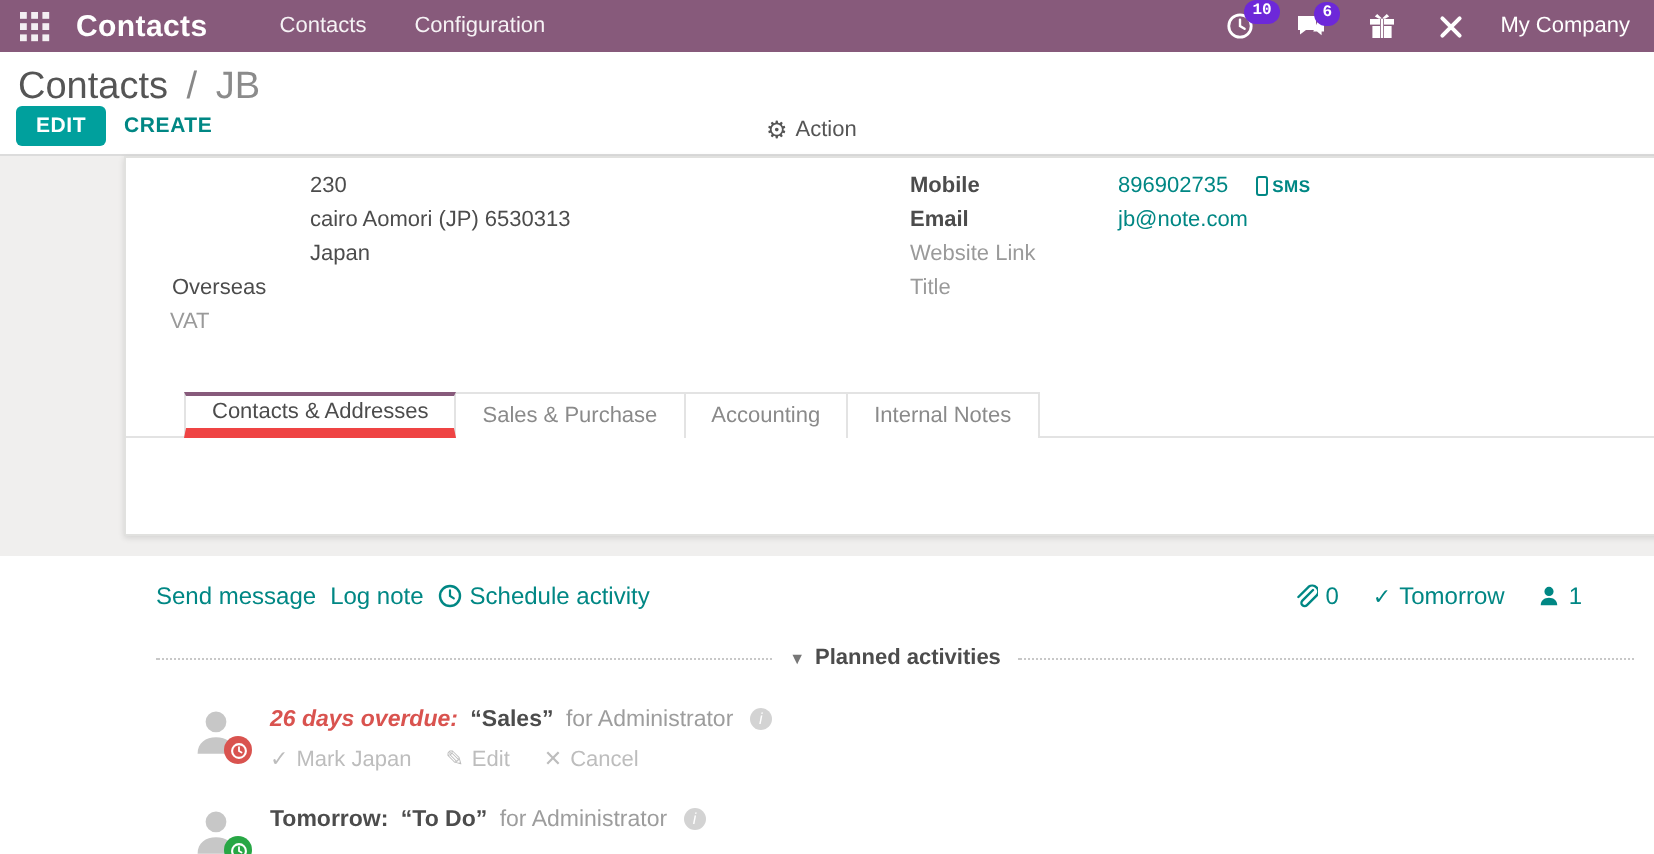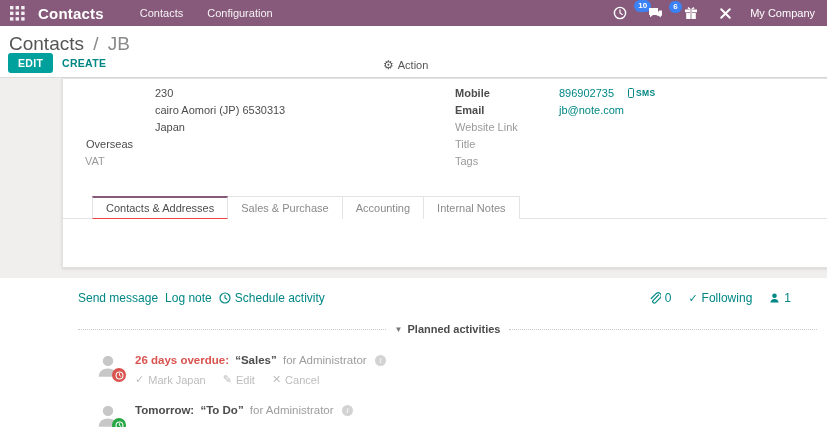--- a/index.html
+++ b/index.html
@@ -14,22 +14,22 @@
     background:#875a7b; display:flex; align-items:center; color:#fff;
   }
   .apps-icon { margin-left:10px; display:flex; cursor:pointer; }
   .app-title { font-size:15px; font-weight:bold; margin-left:13px; letter-spacing:.2px; }
   .tb-menu { font-size:11px; color:rgba(255,255,255,.92); cursor:pointer; }
   .tb-menu.m1 { margin-left:36px; }
   .tb-menu.m2 { margin-left:24px; }
   .tb-right { margin-left:auto; display:flex; align-items:center; margin-right:12px; }
   .tb-iconbtn { position:relative; margin-left:21px; cursor:pointer; display:flex; align-items:center; }
   .tb-badge {
-    position:absolute; top:-6px; left:21px; background:#3b82f6; color:#fff;
-    font-size:8px; font-weight:bold; line-height:10px; padding:1px 4px; border-radius:8px;
+    position:absolute; top:-6px; left:9px; background:#6d28d9; color:#fff;
+    font-size:8px; font-weight:bold; line-height:10px; padding:1px 4px; border-radius:8px;font-family:Liberation Mono, monospace;
   }
   .user-name { font-size:11px; margin-left:18px; cursor:pointer; }
   
   .breadcrumb-bar { position:absolute; top:26px; left:0; right:0; height:29px; background:#fff; }
   .breadcrumb { position:absolute; left:9px; top:7px; font-size:19px; }
   .bc-parent { color:#555; cursor:pointer; }
   .bc-sep { color:#888; margin:0 4px; }
   .bc-current { color:#8b8b8b; }
   
   .control-panel {
@@ -68,21 +68,21 @@
   .sms-btn { display:inline-flex; align-items:center; margin-left:14px; color:#008784; cursor:pointer; }
   .phone-shape { display:inline-block; width:6px; height:10px; border:1px solid #008784; border-radius:1.5px; margin-right:2px; }
   .sms-text { font-size:8.5px; font-weight:bold; letter-spacing:.3px; }
   
   .tabs { position:absolute; left:0; right:0; top:117px; height:23px; padding-left:29px; display:flex; border-bottom:1px solid #e3e3e3; }
   .tab {
     font-size:11px; padding:0 13px; display:flex; align-items:center; cursor:pointer;
     border:1px solid #e3e3e3; border-bottom:none; background:#fff; color:#8a8a8a; margin-bottom:-1px;
   }
   .tab + .tab { border-left:none; }
-  .tab.active { color:#4c4c4c; border-top:2px solid #875a7b; border-bottom:1px solid #ef4444; }
+  .tab.active { color:#4c4c4c; border-top:2px solid #875a7b; border-bottom:5px solid #ef4444; }
   
   .chatter { position:absolute; top:278px; left:0; right:0; bottom:0; background:#fff; }
   .chatter-actions { position:absolute; left:78px; top:13px; display:flex; gap:7px; font-size:12px; color:#008784; }
   .chatter-actions .c-btn { cursor:pointer; display:flex; align-items:center; gap:4px; }
   .chatter-right { position:absolute; right:36px; top:13px; display:flex; gap:17px; font-size:12px; color:#008784; align-items:center; }
   .chatter-right .c-btn { cursor:pointer; display:flex; align-items:center; gap:4px; }
   .check-glyph { font-size:11px; }
   
   .planned-sep { position:absolute; left:78px; right:10px; top:45px; display:flex; align-items:center; gap:9px; }
   .dotline { flex:1; border-top:1px dotted #c8c8c8; height:0; }
@@ -93,21 +93,21 @@
   .act-1 { top:74px; }
   .act-2 { top:124px; }
   .avatar-wrap { position:relative; width:27px; height:30px; flex:none; }
   .badge-dot {
     position:absolute; right:-4px; bottom:0px; width:14px; height:14px; border-radius:50%;
     display:flex; align-items:center; justify-content:center;
   }
   .badge-red { background:#d9534f; }
   .badge-green { background:#28a745; }
   .act-line1 { font-size:11.5px; margin-top:2px; }
-  .due-overdue { color:#d9534f; font-weight:bold; }
+  .due-overdue { color:#d9534f; font-weight:bold;font-style:italic; }
   .due-planned { color:#4c4c4c; font-weight:bold; }
   .act-name { color:#4c4c4c; font-weight:bold; margin-left:3px; }
   .act-for { color:#9d9d9d; margin-left:3px; }
   .info-icon {
     display:inline-block; width:11px; height:11px; background:#d3d3d3; color:#fff;
     border-radius:50%; font-size:8px; line-height:11px; text-align:center; font-style:italic;
     margin-left:5px; vertical-align:1px; cursor:pointer;
   }
   .act-line2 { font-size:11px; color:#bdbdbd; margin-top:7px; display:flex; gap:17px; }
   .act-line2 .a-btn { cursor:pointer; display:flex; align-items:center; gap:4px; }
@@ -232,23 +232,20 @@
         <div class="frow">
           <span class="flabel-r">Email</span>
           <span class="fvalue link">jb@note.com</span>
         </div>
         <div class="frow">
             <span class="flabel-r muted">Website Link</span>
           </div>
         <div class="frow">
             <span class="flabel-r muted">Title</span>
           </div>
-        <div class="frow">
-            <span class="flabel-r muted">Tags</span>
-          </div>
       </div>
     </div>
 
     <div class="tabs">
       <div class="tab active">Contacts &amp; Addresses</div>
       <div class="tab">Sales &amp; Purchase</div>
       <div class="tab">Accounting</div>
       <div class="tab">Internal Notes</div>
     </div>
   </div>
@@ -273,21 +270,21 @@
     <span class="c-btn">
       <span>
         <svg width="12" height="13" viewBox="0 0 12 13">
           <path d="M9.5 3 4.2 8.3a1.6 1.6 0 0 0 2.3 2.3l5-5A3 3 0 0 0 7.3 1.4L2.2 6.5" fill="none" stroke="#008784" stroke-width="1.2" stroke-linecap="round"></path>
         </svg>
       </span>
       <span>0</span>
     </span>
     <span class="c-btn">
       <span class="check-glyph">✓</span>
-      <span>Following</span>
+      <span>Tomorrow</span>
     </span>
     <span class="c-btn">
       <span>
         <svg width="11" height="12" viewBox="0 0 24 24">
           <path d="M12 2a5 5 0 1 1 0 10 5 5 0 0 1 0-10zm-9 20c0-5 4-8 9-8s9 3 9 8z" fill="#008784"></path>
         </svg>
       </span>
       <span>1</span>
     </span>
   </div>

